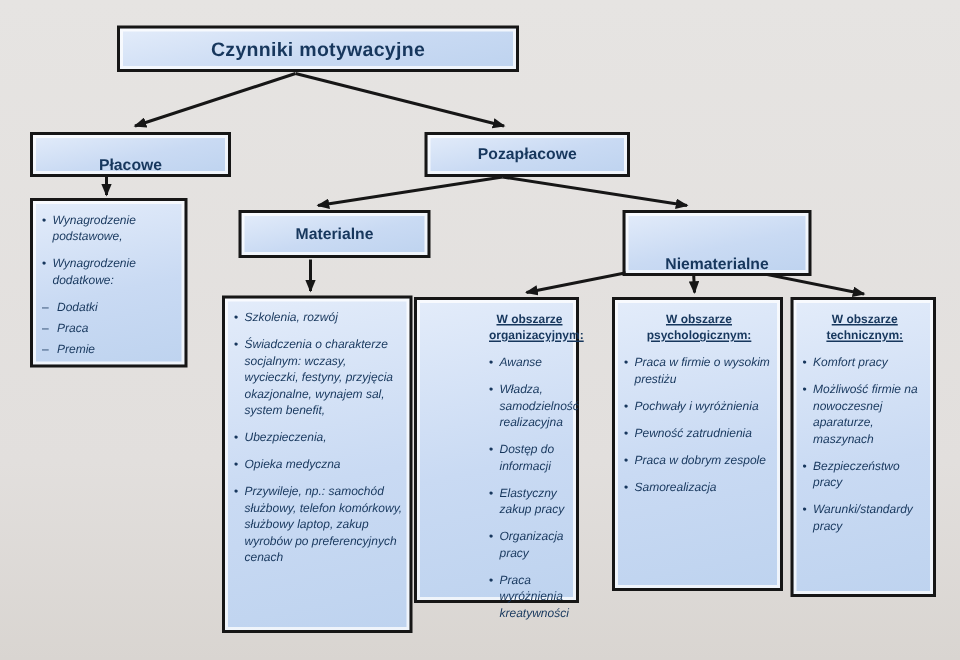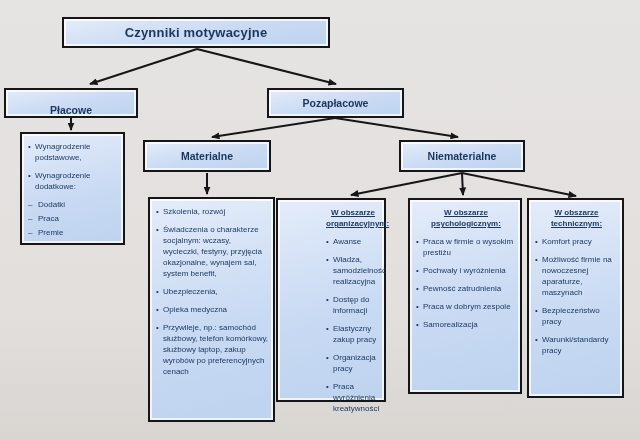--- a/index.html
+++ b/index.html
@@ -8,33 +8,33 @@
     background:linear-gradient(180deg,#e6e4e2 0%,#e2dfdd 70%,#d9d5d1 100%);
     font-family:"Liberation Sans",sans-serif;color:#17375d;
   }
   .arrow-layer{position:absolute;left:0;top:0;width:640px;height:440px;z-index:1;pointer-events:none;}
   .box{
     position:absolute;box-sizing:border-box;z-index:2;
     border:2px solid #161616;
     background:linear-gradient(168deg,#e3ecfa 0%,#c9daf3 55%,#bed3ef 100%);
     box-shadow:inset 0 0 0 2px rgba(255,255,255,.75);
   }
-  .hdr{display:flex;align-items:center;justify-content:center;font-weight:bold;}
+  .hdr{display:flex;align-items:center;justify-content:center;font-weight:bold;margin-left:16px;}
   .hdr.title{font-size:13px;letter-spacing:.2px;}
   .hdr.node{font-size:10.5px;}
   .list{padding:7px 4px 4px 6px;font-size:8px;line-height:11px;}
   .list .heading{
     font-weight:bold;text-align:center;text-decoration:underline;
     margin:0 0 7px 0;font-size:8px;line-height:11px;
   }
   .li{display:flex;margin-bottom:7px;}
   .li.tight{margin-bottom:3px;}
   .li .m{flex:none;width:7px;}
   .li.dash .m{width:10px;}
-  .li .t{flex:1;}
+  .li .t{flex:1;font-style:italic;}
 </style>
 </head>
 <body>
 
 <div class="canvas">
 
   <svg class="arrow-layer" width="640" height="440" viewBox="0 0 640 440">
     <defs>
       <marker id="ah" markerWidth="9" markerHeight="7" refX="7.5" refY="3.5" orient="auto" markerUnits="userSpaceOnUse">
         <path d="M0,0 L8.5,3.5 L0,7 Z" fill="#161616"></path>
@@ -60,21 +60,21 @@
   </div>
 
   <div class="box hdr node" style="left:267px;top:88px;width:137px;height:30px;">
     <span>Pozapłacowe</span>
   </div>
 
   <div class="box hdr node" style="left:143px;top:140px;width:128px;height:32px;">
     <span>Materialne</span>
   </div>
 
-  <div class="box hdr node" style="left:399px;top:140px;width:126px;height:32px;">
+  <div class="box hdr node" style="left:399px;top:140px;width:126px;height:44px;align-items:flex-end;">
     <span>Niematerialne</span>
   </div>
 
   <div class="box list" style="left:20px;top:132px;width:105px;height:113px;">
     <div class="li">
       <span class="m">•</span>
       <span class="t">Wynagrodzenie podstawowe,</span>
     </div>
     <div class="li">
       <span class="m">•</span>

